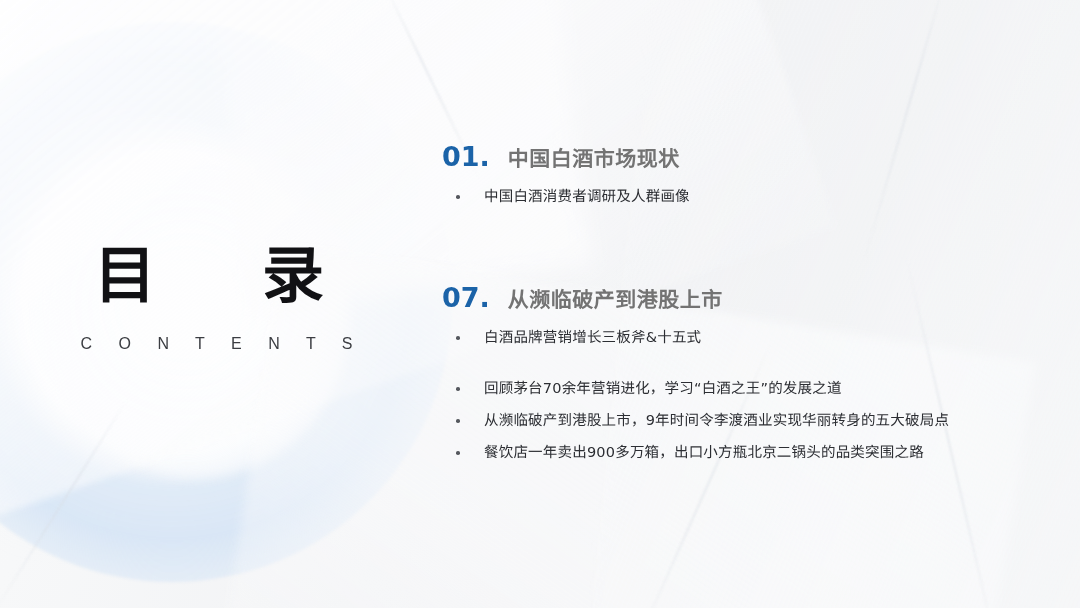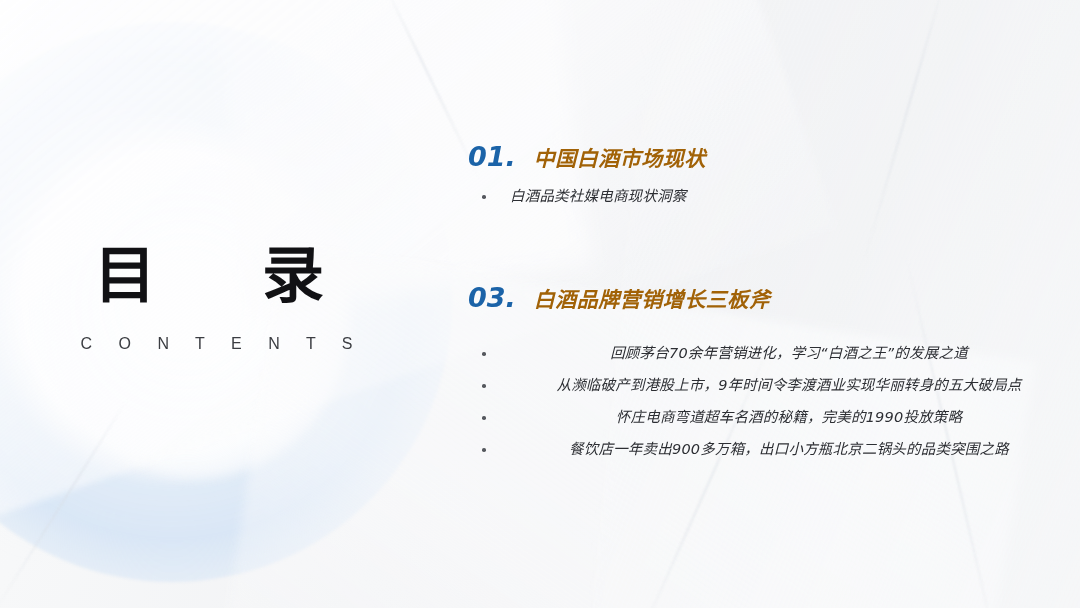--- a/index.html
+++ b/index.html
@@ -178,24 +178,23 @@
     font-size: 16px;
     font-weight: 400;
     letter-spacing: 11px;
     color: #3b3d42;
     padding-left: 14px;
   }
 
   
   .content {
     position: absolute;
-    left: 468px;
+    left: 442px;
     top: 96px;
     width: 600px;
-    font-style: italic;
   }
 
   .section { margin-bottom: 26px; }
   .section:last-child { margin-bottom: 0; }
 
   .section-head {
     display: flex;
     align-items: baseline;
     white-space: nowrap;
   }
@@ -206,21 +205,21 @@
     font-weight: 700;
     color: #1b63a8;
     letter-spacing: 0px;
     margin-right: 18px;
   }
 
   .section-title {
     font-family: "DejaVu Sans", "Liberation Sans", sans-serif;
     font-size: 21px;
     font-weight: 700;
-    color: #a16207;
+    color: #737373;
     letter-spacing: 0.5px;
     margin-top: 46px;
   }
 
   .bullets {
     list-style: none;
     margin: 14px 0 0 0;
     padding: 0 0 0 10px;
   }
 
@@ -244,21 +243,21 @@
     top: 9px;
     width: 3.5px;
     height: 3.5px;
     border-radius: 50%;
     background: #55585e;
   }
 
   
   .section-1 { margin-bottom: 30px; }
   .section-2 { margin-bottom: 30px; }
-  .section-3 .bullets { margin-top: 15px; text-align: center; }
+  .section-3 .bullets { margin-top: 15px; }
   .section-3 .bullet { margin-bottom: 11px; }
 </style>
 </head>
 <body>
 
 <div class="slide">
 
   <div class="bg-base"></div>
   <div class="bg-tint-left"></div>
   <div class="bg-ring"></div>
@@ -279,36 +278,36 @@
   </div>
 
   <div class="content">
 
     <div class="section section-1">
       <div class="section-head">
         <span class="section-num">01.</span>
         <span class="section-title">中国白酒市场现状</span>
       </div>
       <ul class="bullets">
-        <li class="bullet">白酒品类社媒电商现状洞察</li>
+        <li class="bullet">中国白酒消费者调研及人群画像</li>
       </ul>
     </div>
 
     <div class="section section-2">
       <div class="section-head">
-        <span class="section-num">03.</span>
-        <span class="section-title">白酒品牌营销增长三板斧</span>
+        <span class="section-num">07.</span>
+        <span class="section-title">从濒临破产到港股上市</span>
       </div>
       <ul class="bullets">
+        <li class="bullet">白酒品牌营销增长三板斧&amp;十五式</li>
       </ul>
     </div>
 
     <div class="section section-3">
       <ul class="bullets">
         <li class="bullet">回顾茅台70余年营销进化，学习“白酒之王”的发展之道</li>
         <li class="bullet">从濒临破产到港股上市，9年时间令李渡酒业实现华丽转身的五大破局点</li>
-        <li class="bullet">怀庄电商弯道超车名酒的秘籍，完美的1990投放策略</li>
         <li class="bullet">餐饮店一年卖出900多万箱，出口小方瓶北京二锅头的品类突围之路</li>
       </ul>
     </div>
 
   </div>
 </div>
 
 </body></html>

